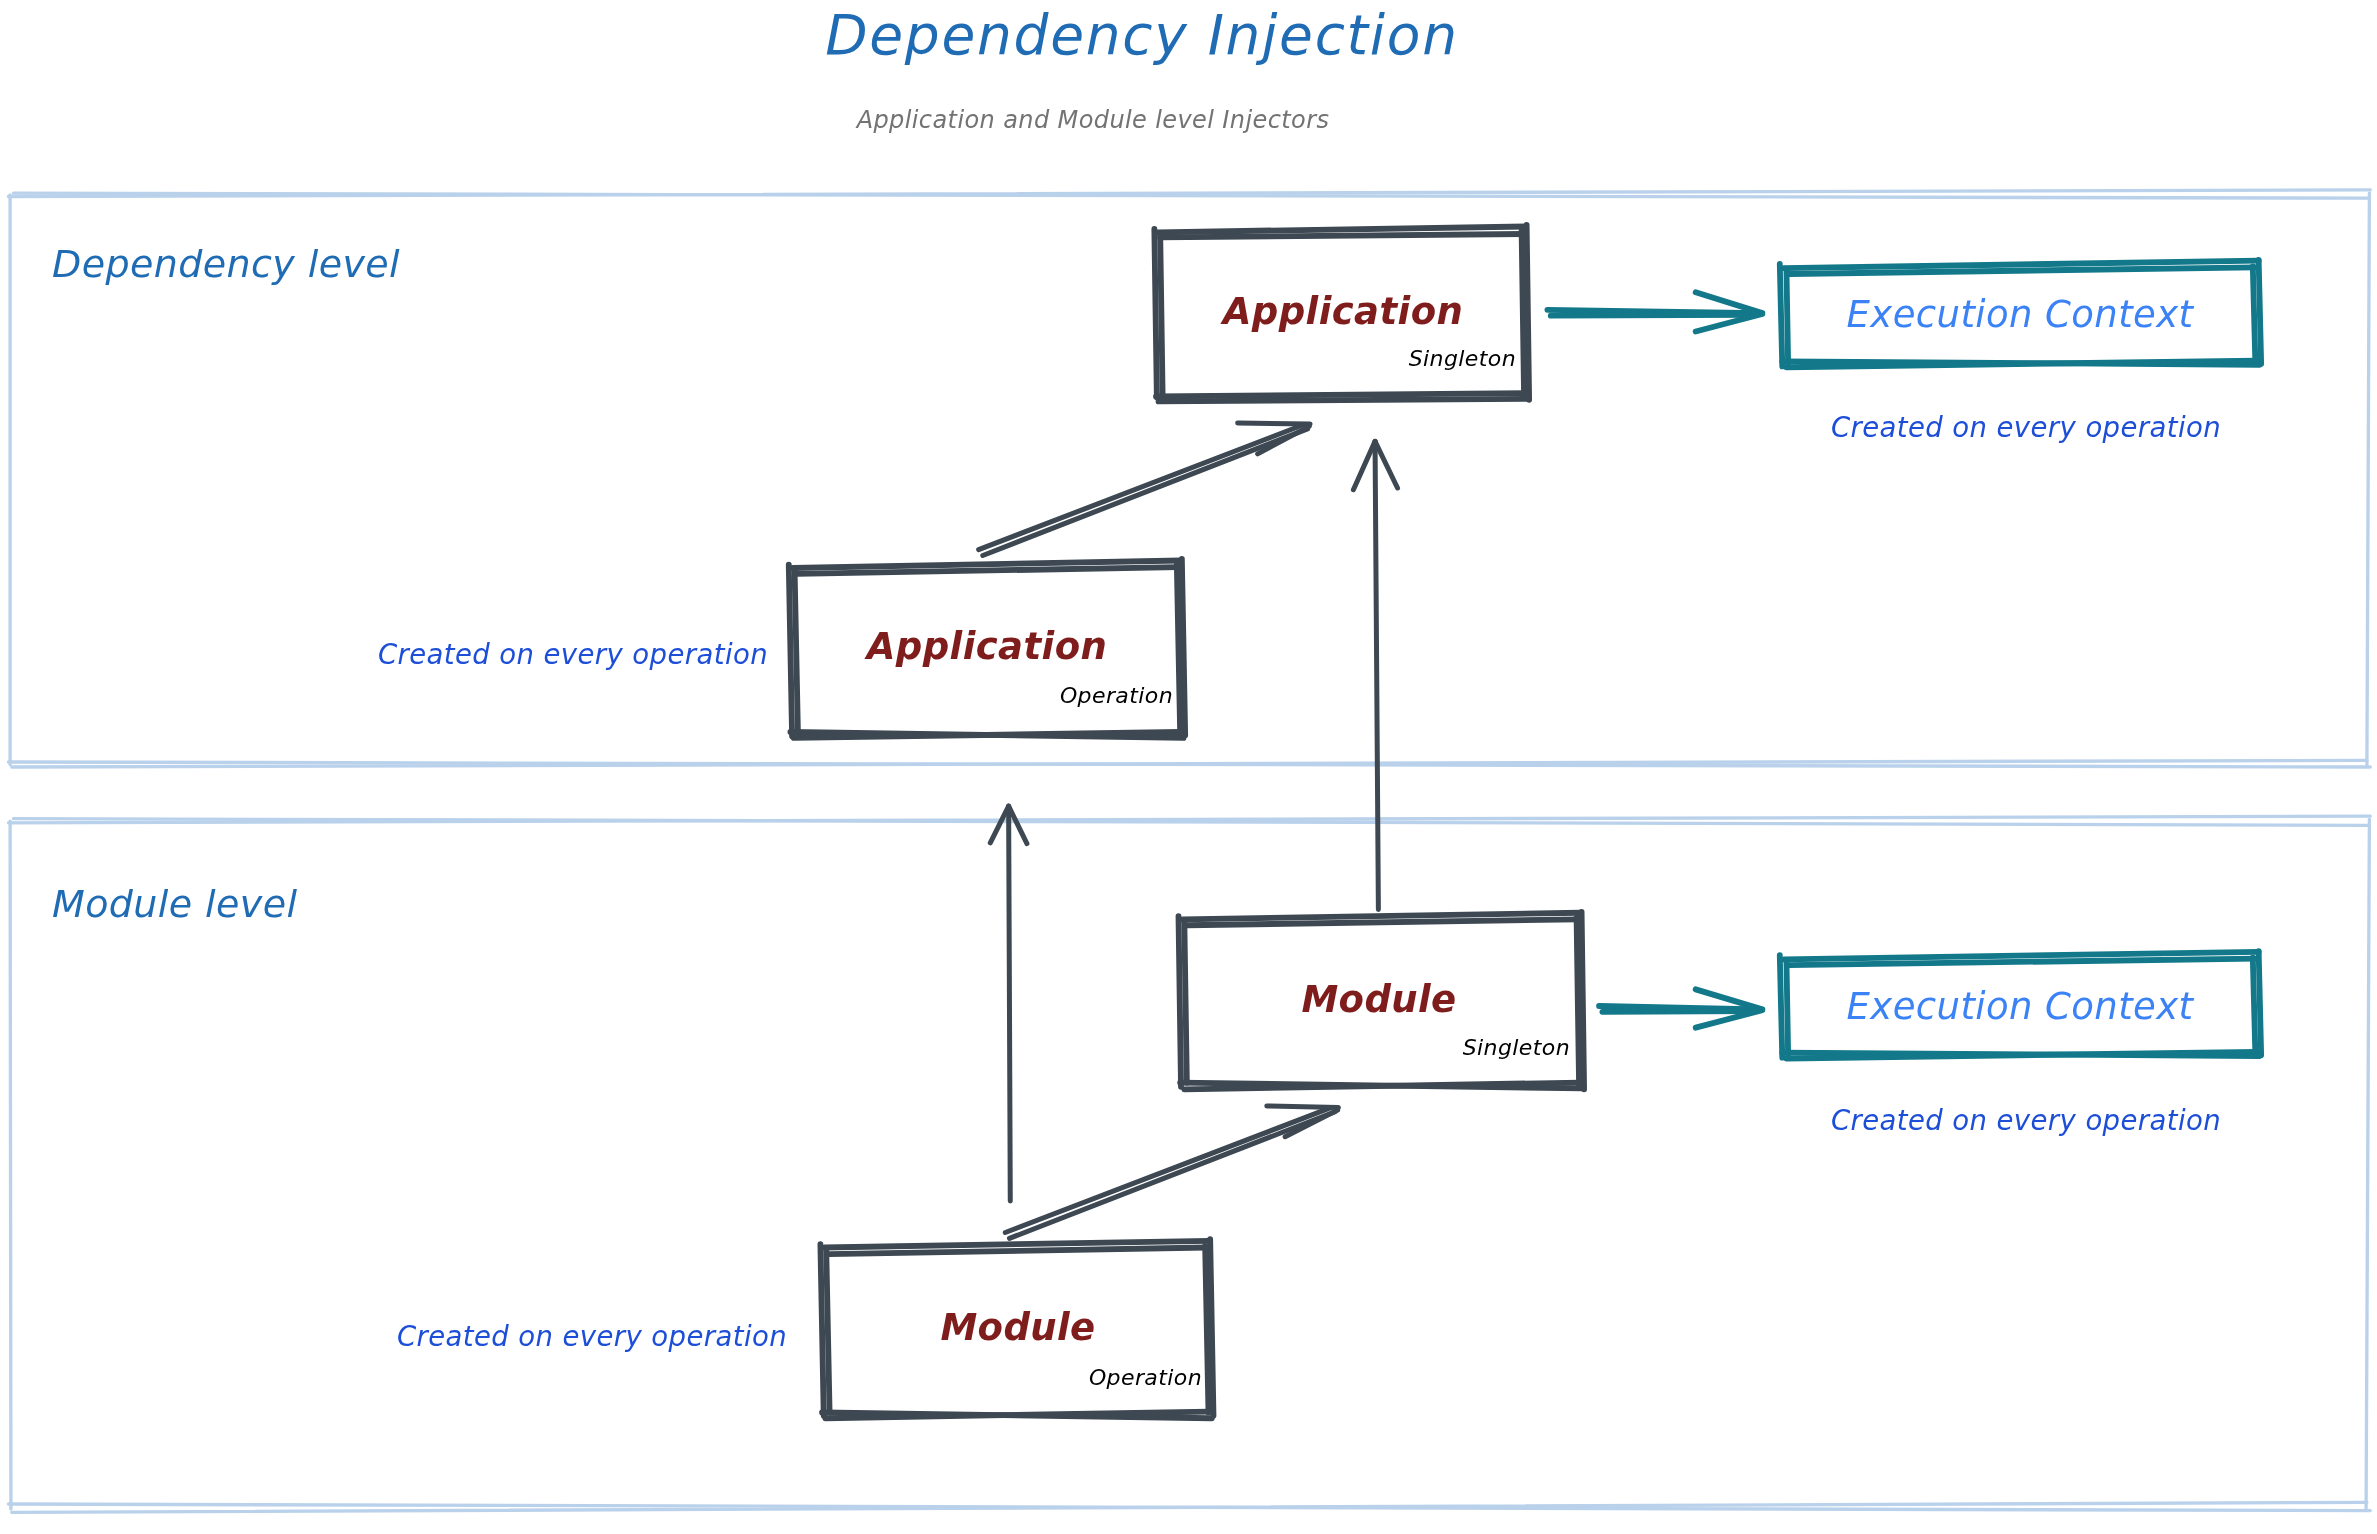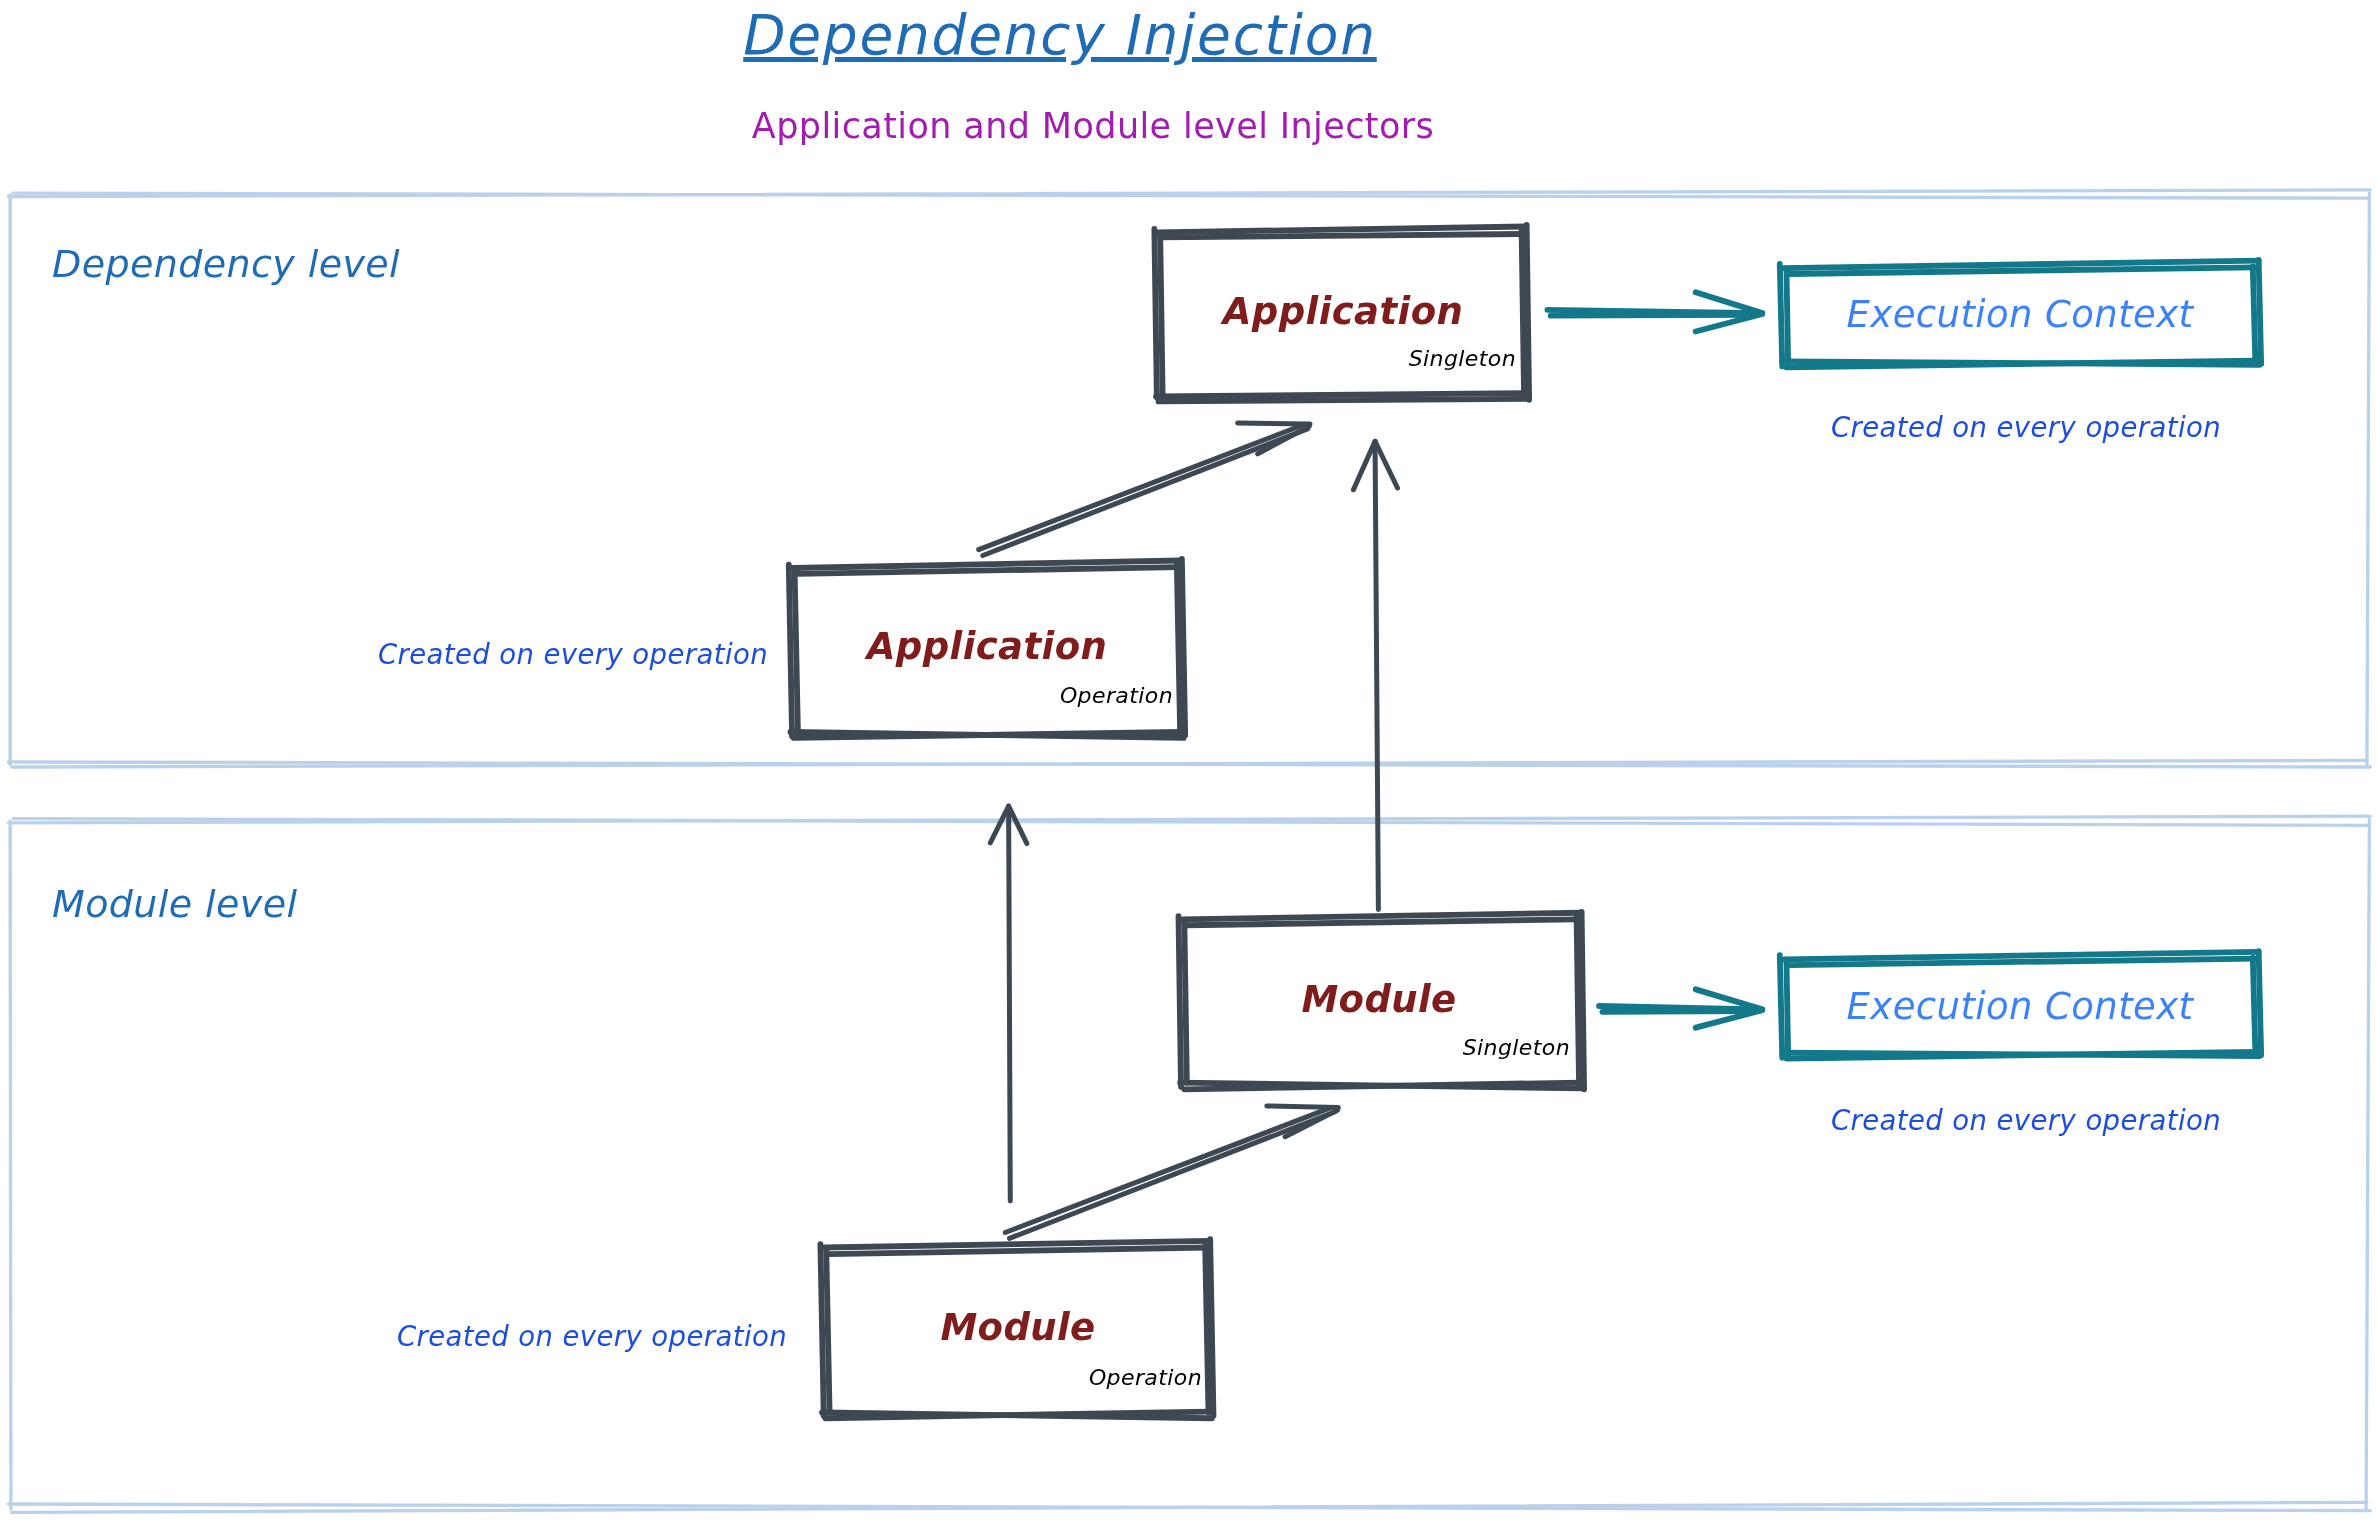--- a/index.html
+++ b/index.html
@@ -30,22 +30,23 @@
     letter-spacing: 0.4px;
   }
   .title {
     font-size: 55px;
     color: #1f6cb4;
     font-weight: 400;
     font-style: italic;
     letter-spacing: 1.7px;
   }
   .subtitle {
-    font-size: 35px;
-    color: #a21caf;
+    font-size: 24px;
+    color: #737373;
+    font-style: italic;
   }
   .panel-label {
     font-size: 38px;
     color: #1f6cb4;
     font-style: italic;
   }
   .node-title {
     font-size: 37px;
     color: #7f1d1d;
     font-style: italic;
@@ -199,21 +200,21 @@
     </g>
 
     <g fill="none" stroke="#12788a" stroke-width="7" stroke-linecap="round" stroke-linejoin="round">
       <path d="M1920 1208 L2112 1212"></path>
       <path d="M1924 1215 L2105 1214"></path>
       <path d="M2036 1188 L2116 1212"></path>
       <path d="M2036 1234 L2116 1213"></path>
     </g>
   </svg>
 
-  <div class="lbl title center" style="left:1060px; top:3.3px;text-decoration:underline;">Dependency Injection</div>
+  <div class="lbl title center" style="left:1142px; top:3.3px;">Dependency Injection</div>
   <div class="lbl subtitle center" style="left:1093px; top:106px;">Application and Module level Injectors</div>
 
   <div class="lbl panel-label" style="left:52px; top:242px;">Dependency level</div>
   <div class="lbl panel-label" style="left:52px; top:874px;margin-top:8px;">Module level</div>
 
   <div class="lbl node-title center" style="left:1343px; top:290px;">Application</div>
   <div class="lbl node-badge rightal" style="left:1516px; top:346px;">Singleton</div>
 
   <div class="lbl node-title center" style="left:987px; top:625px;">Application</div>
   <div class="lbl node-badge rightal" style="left:1173px; top:683px;">Operation</div>

